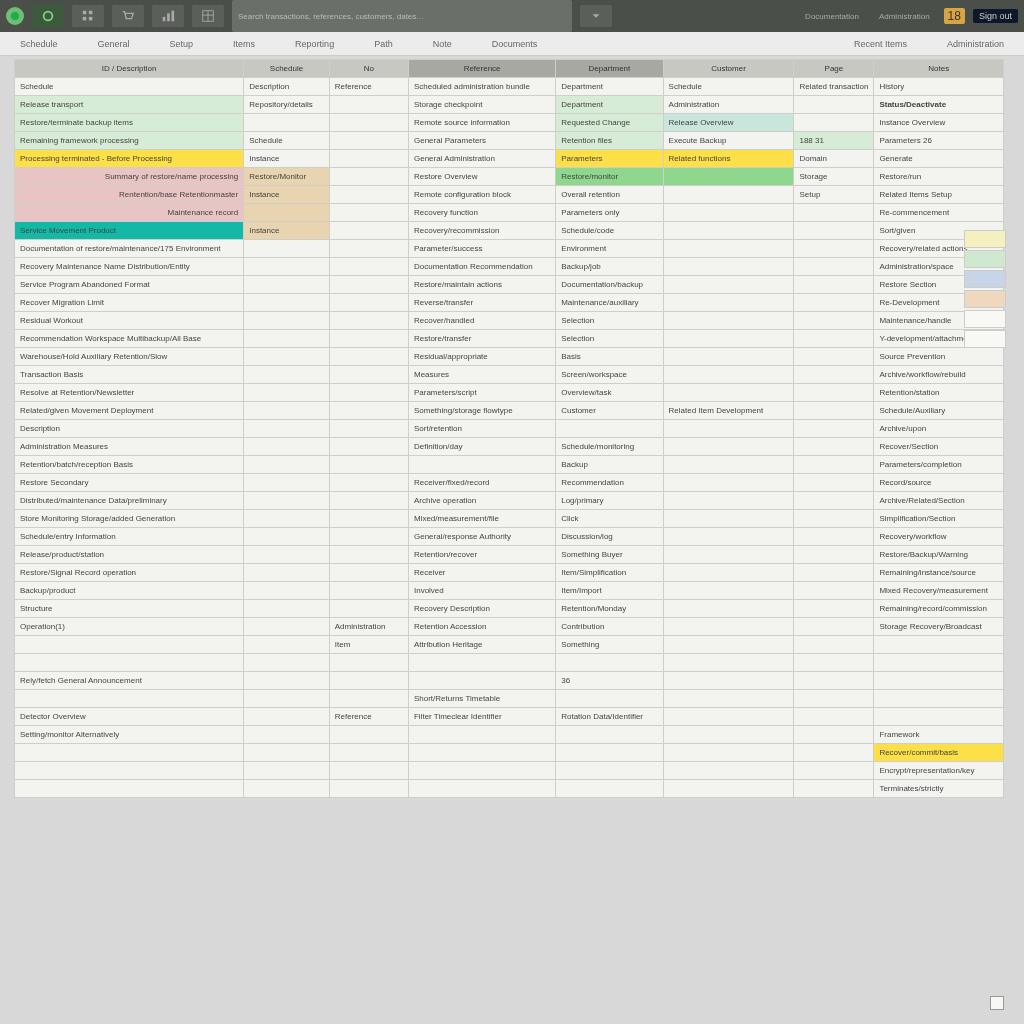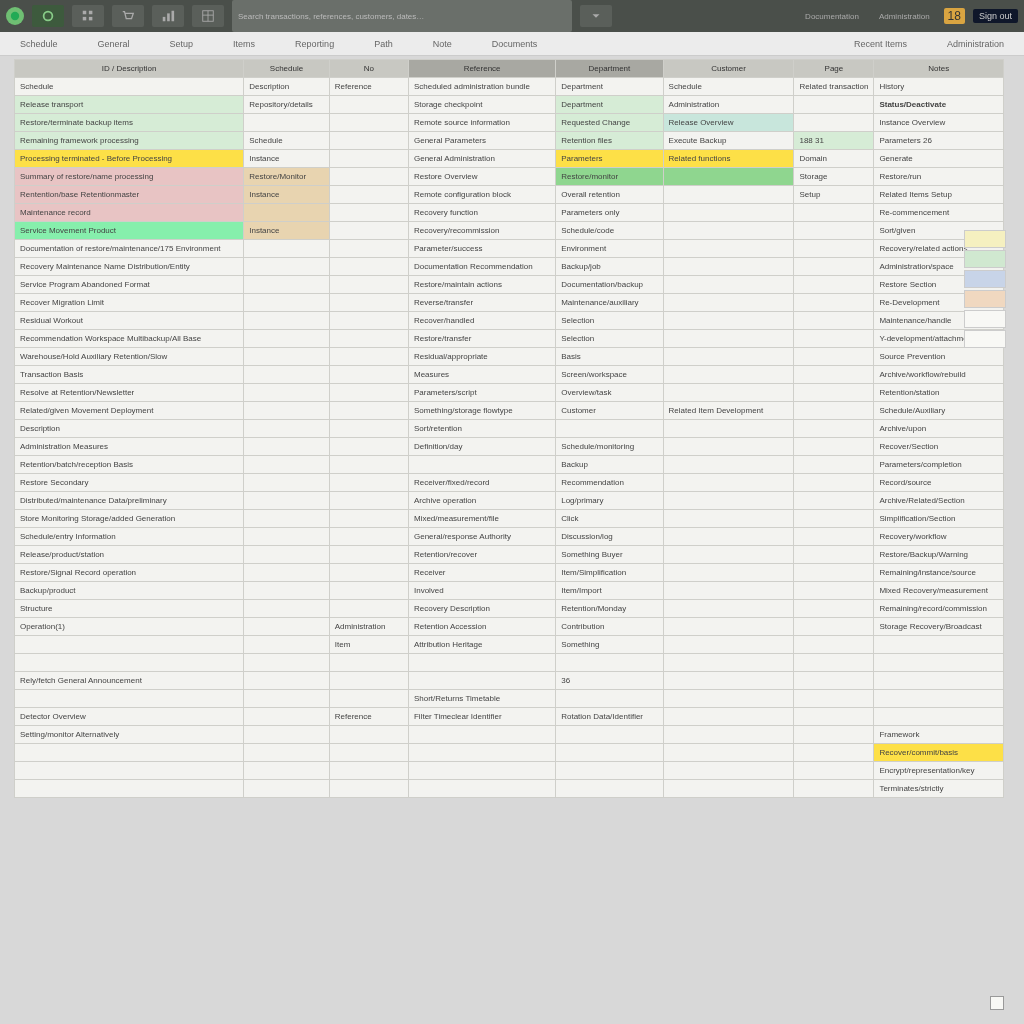--- a/index.html
+++ b/index.html
@@ -52,23 +52,23 @@
 .sheet .c2 { width: 80px; margin-top: 30px; }
 .sheet .c3 { width: 148px; }
 .sheet .c4 { width: 108px; }
 .sheet .c5 { width: 132px; }
 .sheet .c6 { width: 58px; }
 .sheet .c7 { width: 130px; }
 
 .hl-green-lt { background: #d6ecd6; }
 .hl-green { background: #fde047; }
 .hl-green-br { background: #8fd68f; }
-.hl-red { background: #e8c4c4; }
+.hl-red { background: #e8c4c4; text-align: right; }
 .hl-orange { background: #e8d4b0; }
-.hl-yellow { background: #86efac; margin-top: 6px; }
+.hl-yellow { background: #14b8a6; margin-top: 6px; }
 .hl-teal { background:#c8e6dc;}
 .txt-green { color: #2e8b57; font-weight: bold; }
 
 
 .chips { position: absolute; right: 18px; top: 230px; display:flex; flex-direction:column; gap:2px;}
 .chips div { width: 42px; height: 18px; border:1px solid #ccc;}
 .chip-y { background:#f5f0c0;}
 .chip-g { background:#d0e8d0;}
 .chip-b { background:#c8d4e8;}
 .chip-o { background:#f0d8c0;}

